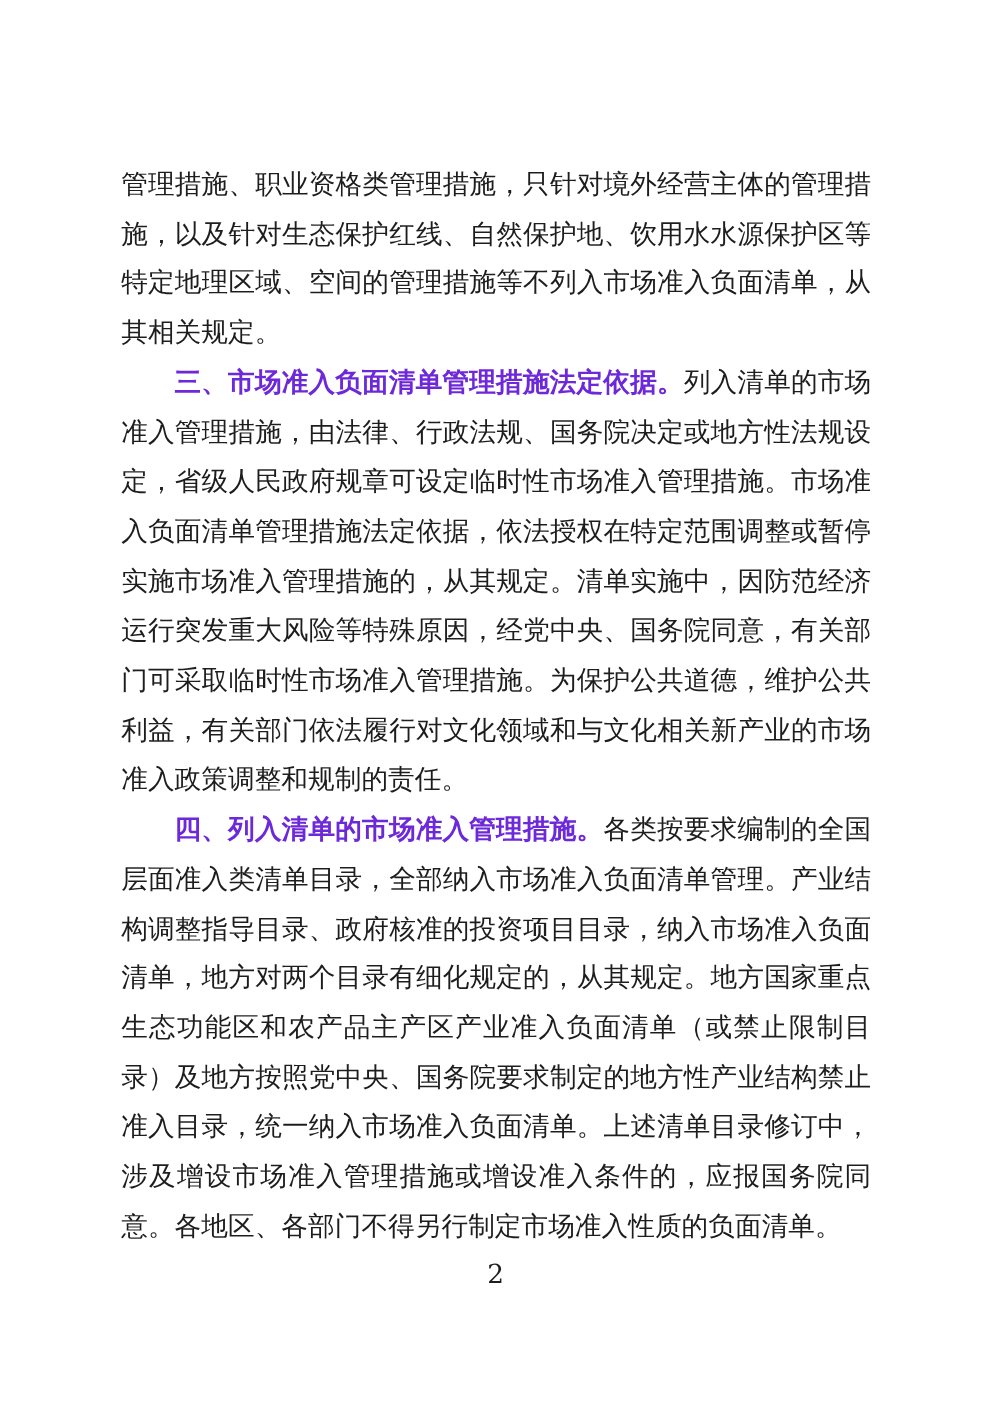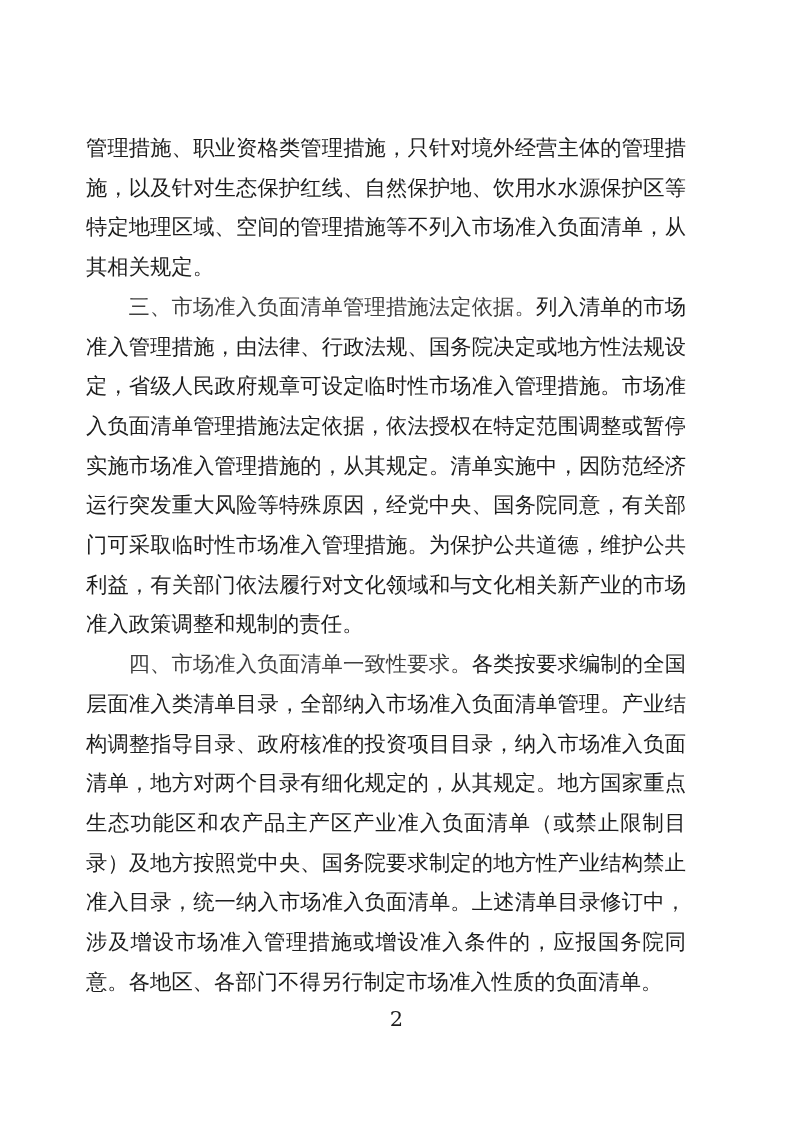--- a/index.html
+++ b/index.html
@@ -15,42 +15,42 @@
   }
   .page {
     position: relative;
     width: 793px;
     height: 1122px;
     background: #ffffff;
     overflow: hidden;
   }
   .body-text {
     position: absolute;
-    left: 86px;
+    left: 97px;
     top: 128px;
     width: 600px;
     font-size: 21.3px;
     line-height: 39.7px;
     text-align: justify;
     text-justify: inter-ideograph;
     letter-spacing: 0.05px;
   }
   .para {
     margin: 0;
     padding: 0;
     text-indent: 2em;
     overflow-wrap: anywhere;
   }
   .para.no-indent {
     text-indent: 0;
   }
   .section-heading {
     font-family: "DejaVu Sans", "Liberation Sans", sans-serif;
-    font-weight: 400;
-    color: #404040;
+    font-weight: 700;
+    color: #6d28d9;
     margin-top: 33px;
   }
   .page-footer {
     position: absolute;
     top: 1004px;
     left: 0;
     width: 793px;
     text-align: center;
     font-size: 21px;
     line-height: 30px;
@@ -61,19 +61,19 @@
 <body>
 
 <div class="page">
 
   <div class="body-text">
 
     <p class="para no-indent"><span>管理措施、职业资格类管理措施，只针对境外经营主体的管理措施，以及针对生态保护红线、自然保护地、饮用水水源保护区等特定地理区域、空间的管理措施等不列入市场准入负面清单，从其相关规定。</span></p>
 
     <p class="para"><strong class="section-heading">三、市场准入负面清单管理措施法定依据。</strong><span>列入清单的市场准入管理措施，由法律、行政法规、国务院决定或地方性法规设定，省级人民政府规章可设定临时性市场准入管理措施。市场准入负面清单管理措施法定依据，依法授权在特定范围调整或暂停实施市场准入管理措施的，从其规定。清单实施中，因防范经济运行突发重大风险等特殊原因，经党中央、国务院同意，有关部门可采取临时性市场准入管理措施。为保护公共道德，维护公共利益，有关部门依法履行对文化领域和与文化相关新产业的市场准入政策调整和规制的责任。</span></p>
 
-    <p class="para"><strong class="section-heading">四、市场准入负面清单一致性要求。</strong><span>各类按要求编制的全国层面准入类清单目录，全部纳入市场准入负面清单管理。产业结构调整指导目录、政府核准的投资项目目录，纳入市场准入负面清单，地方对两个目录有细化规定的，从其规定。地方国家重点生态功能区和农产品主产区产业准入负面清单（或禁止限制目录）及地方按照党中央、国务院要求制定的地方性产业结构禁止准入目录，统一纳入市场准入负面清单。上述清单目录修订中，涉及增设市场准入管理措施或增设准入条件的，应报国务院同意。各地区、各部门不得另行制定市场准入性质的负面清单。</span></p>
+    <p class="para"><strong class="section-heading">四、列入清单的市场准入管理措施。</strong><span>各类按要求编制的全国层面准入类清单目录，全部纳入市场准入负面清单管理。产业结构调整指导目录、政府核准的投资项目目录，纳入市场准入负面清单，地方对两个目录有细化规定的，从其规定。地方国家重点生态功能区和农产品主产区产业准入负面清单（或禁止限制目录）及地方按照党中央、国务院要求制定的地方性产业结构禁止准入目录，统一纳入市场准入负面清单。上述清单目录修订中，涉及增设市场准入管理措施或增设准入条件的，应报国务院同意。各地区、各部门不得另行制定市场准入性质的负面清单。</span></p>
 
   </div>
 
   <div class="page-footer">2</div>
 
 </div>
 
 </body></html>

